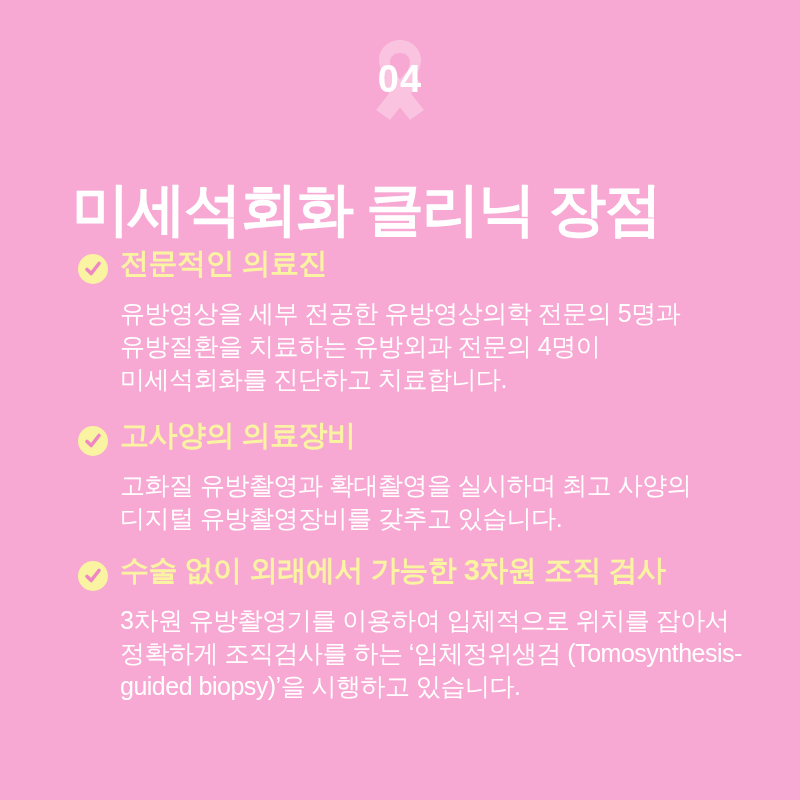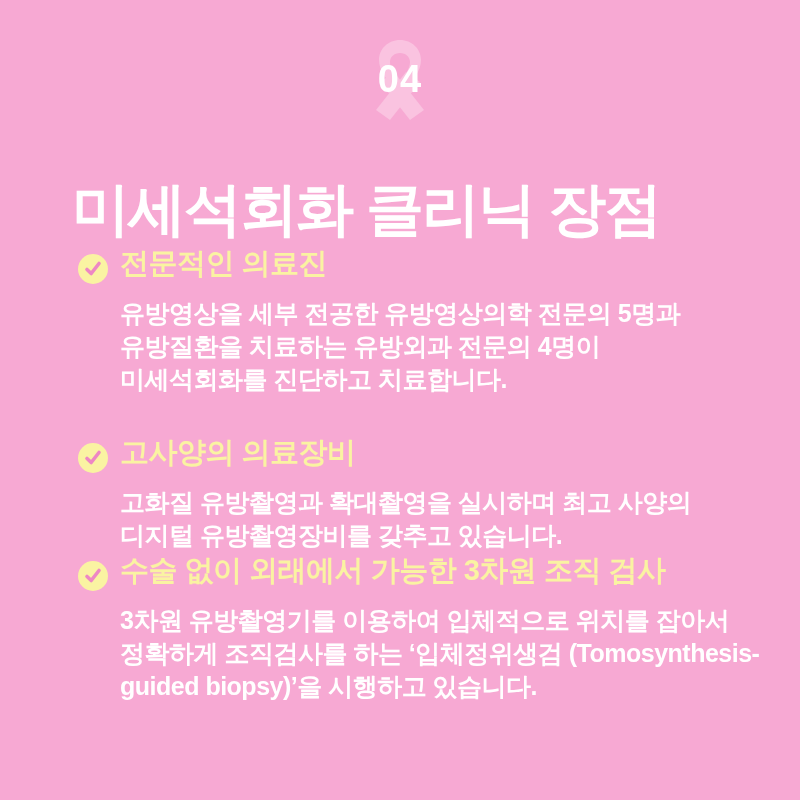--- a/index.html
+++ b/index.html
@@ -49,21 +49,21 @@
     white-space: nowrap;
   }
 
   
   .section {
     position: absolute;
     left: 78px;
     width: 690px;
   }
   .section-1 { top: 252px; }
-  .section-2 { top: 441px; }
+  .section-2 { top: 424px; }
   .section-3 { top: 559px; }
 
   .section-header {
     display: flex;
     align-items: flex-end;
     gap: 12px;
     height: 32px;
   }
   .check-icon {
     width: 30px;
@@ -75,21 +75,21 @@
     font-weight: 800;
     color: #FAF3A2;
     letter-spacing: -0.5px;
     white-space: nowrap;
   }
   .section-body {
     margin-top: 13px;
     padding-left: 42px;
     font-size: 25px;
     line-height: 33px;
-    font-weight: 700;
+    font-weight: 400;
     color: #FFFFFF;
     letter-spacing: -0.5px;
   }
   .body-line { white-space: nowrap; }
 </style>
 </head>
 <body>
 
 <div class="canvas">
 

